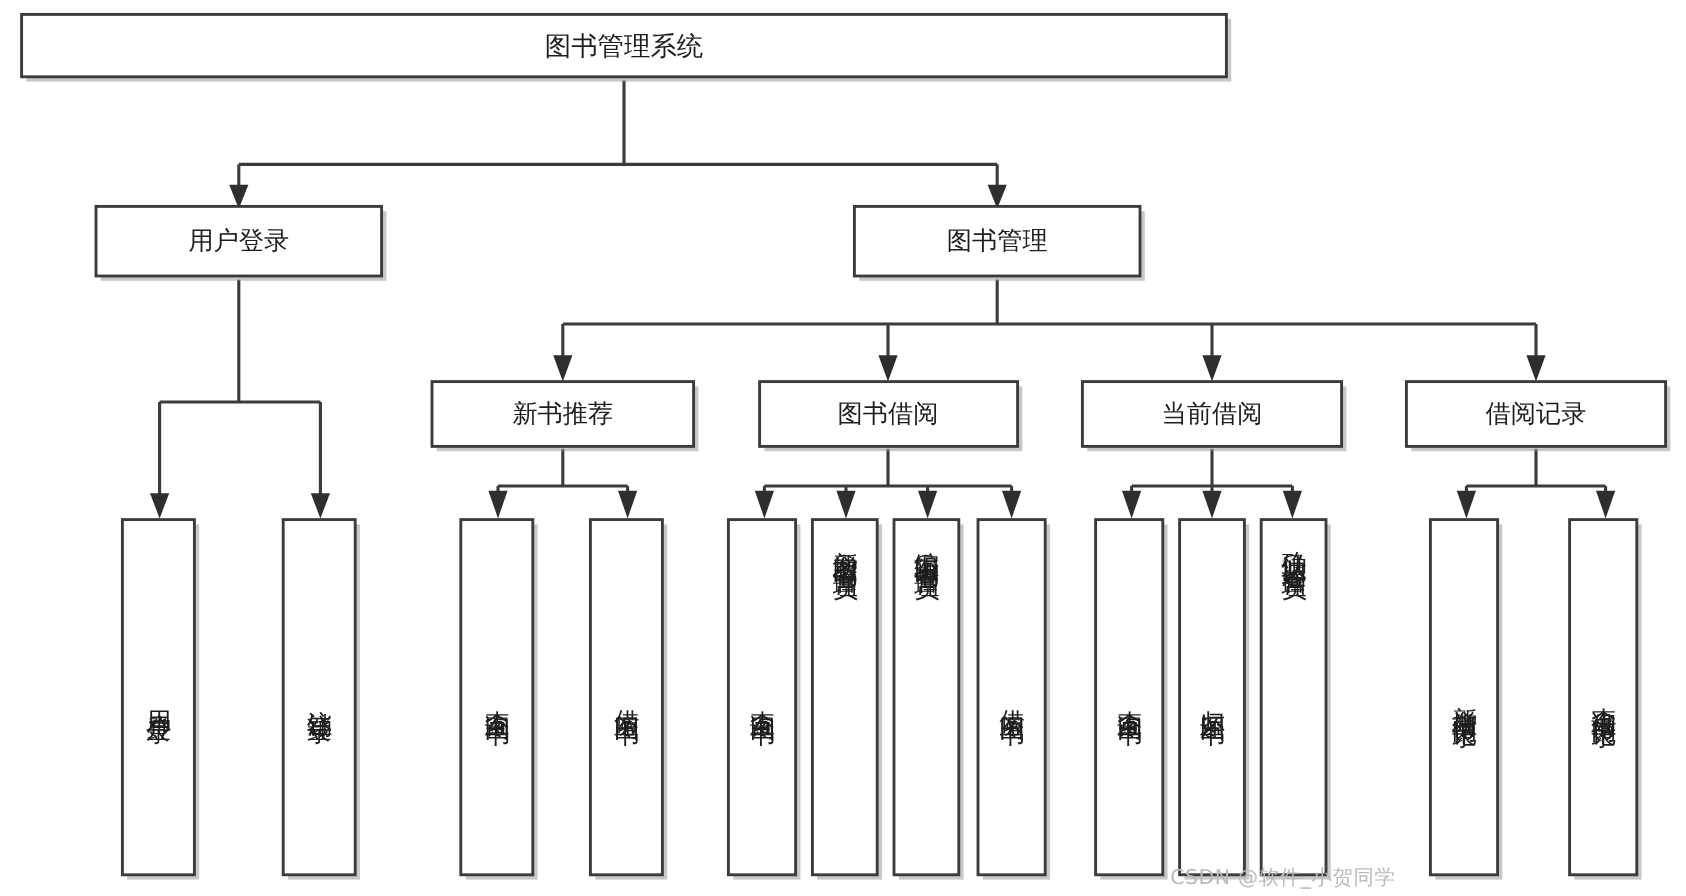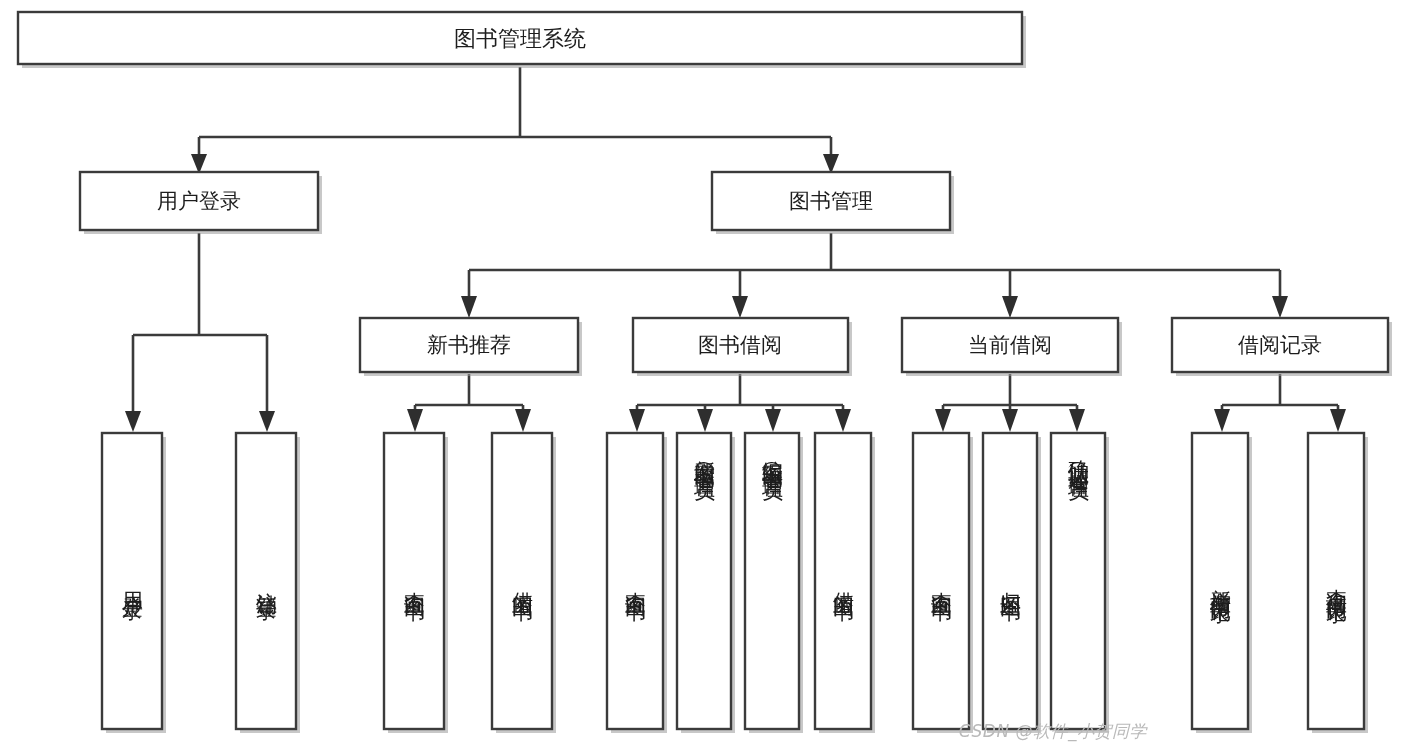--- a/index.html
+++ b/index.html
@@ -12,20 +12,21 @@
     width: 1405px;
     height: 747px;
     overflow: hidden;
     font-family: "DejaVu Sans", "Liberation Sans", sans-serif;
   }
   #diagram-root {
     position: relative;
     width: 1155px;
     height: 747px;
     background: #ffffff;
+    padding-left: 16px;
   }
   svg#tree-svg {
     position: absolute;
     left: 0;
     top: 0;
     width: 1405px;
     height: 747px;
     display: block;
   }
   .node-box {
@@ -80,21 +81,20 @@
   }
   #watermark {
     position: absolute;
     right: 8px;
     bottom: 4px;
     font-family: "DejaVu Sans", "Liberation Sans", sans-serif;
     font-size: 17px;
     color: #b9b9b9;
     letter-spacing: 0.5px;
     user-select: none;
-    font-style: italic;
   }
 </style>
 </head>
 <body>
 
 <div id="diagram-root">
 
   <svg id="tree-svg" viewBox="0 0 1405 747">
     <defs>
       <g id="arrowhead-def"></g>

